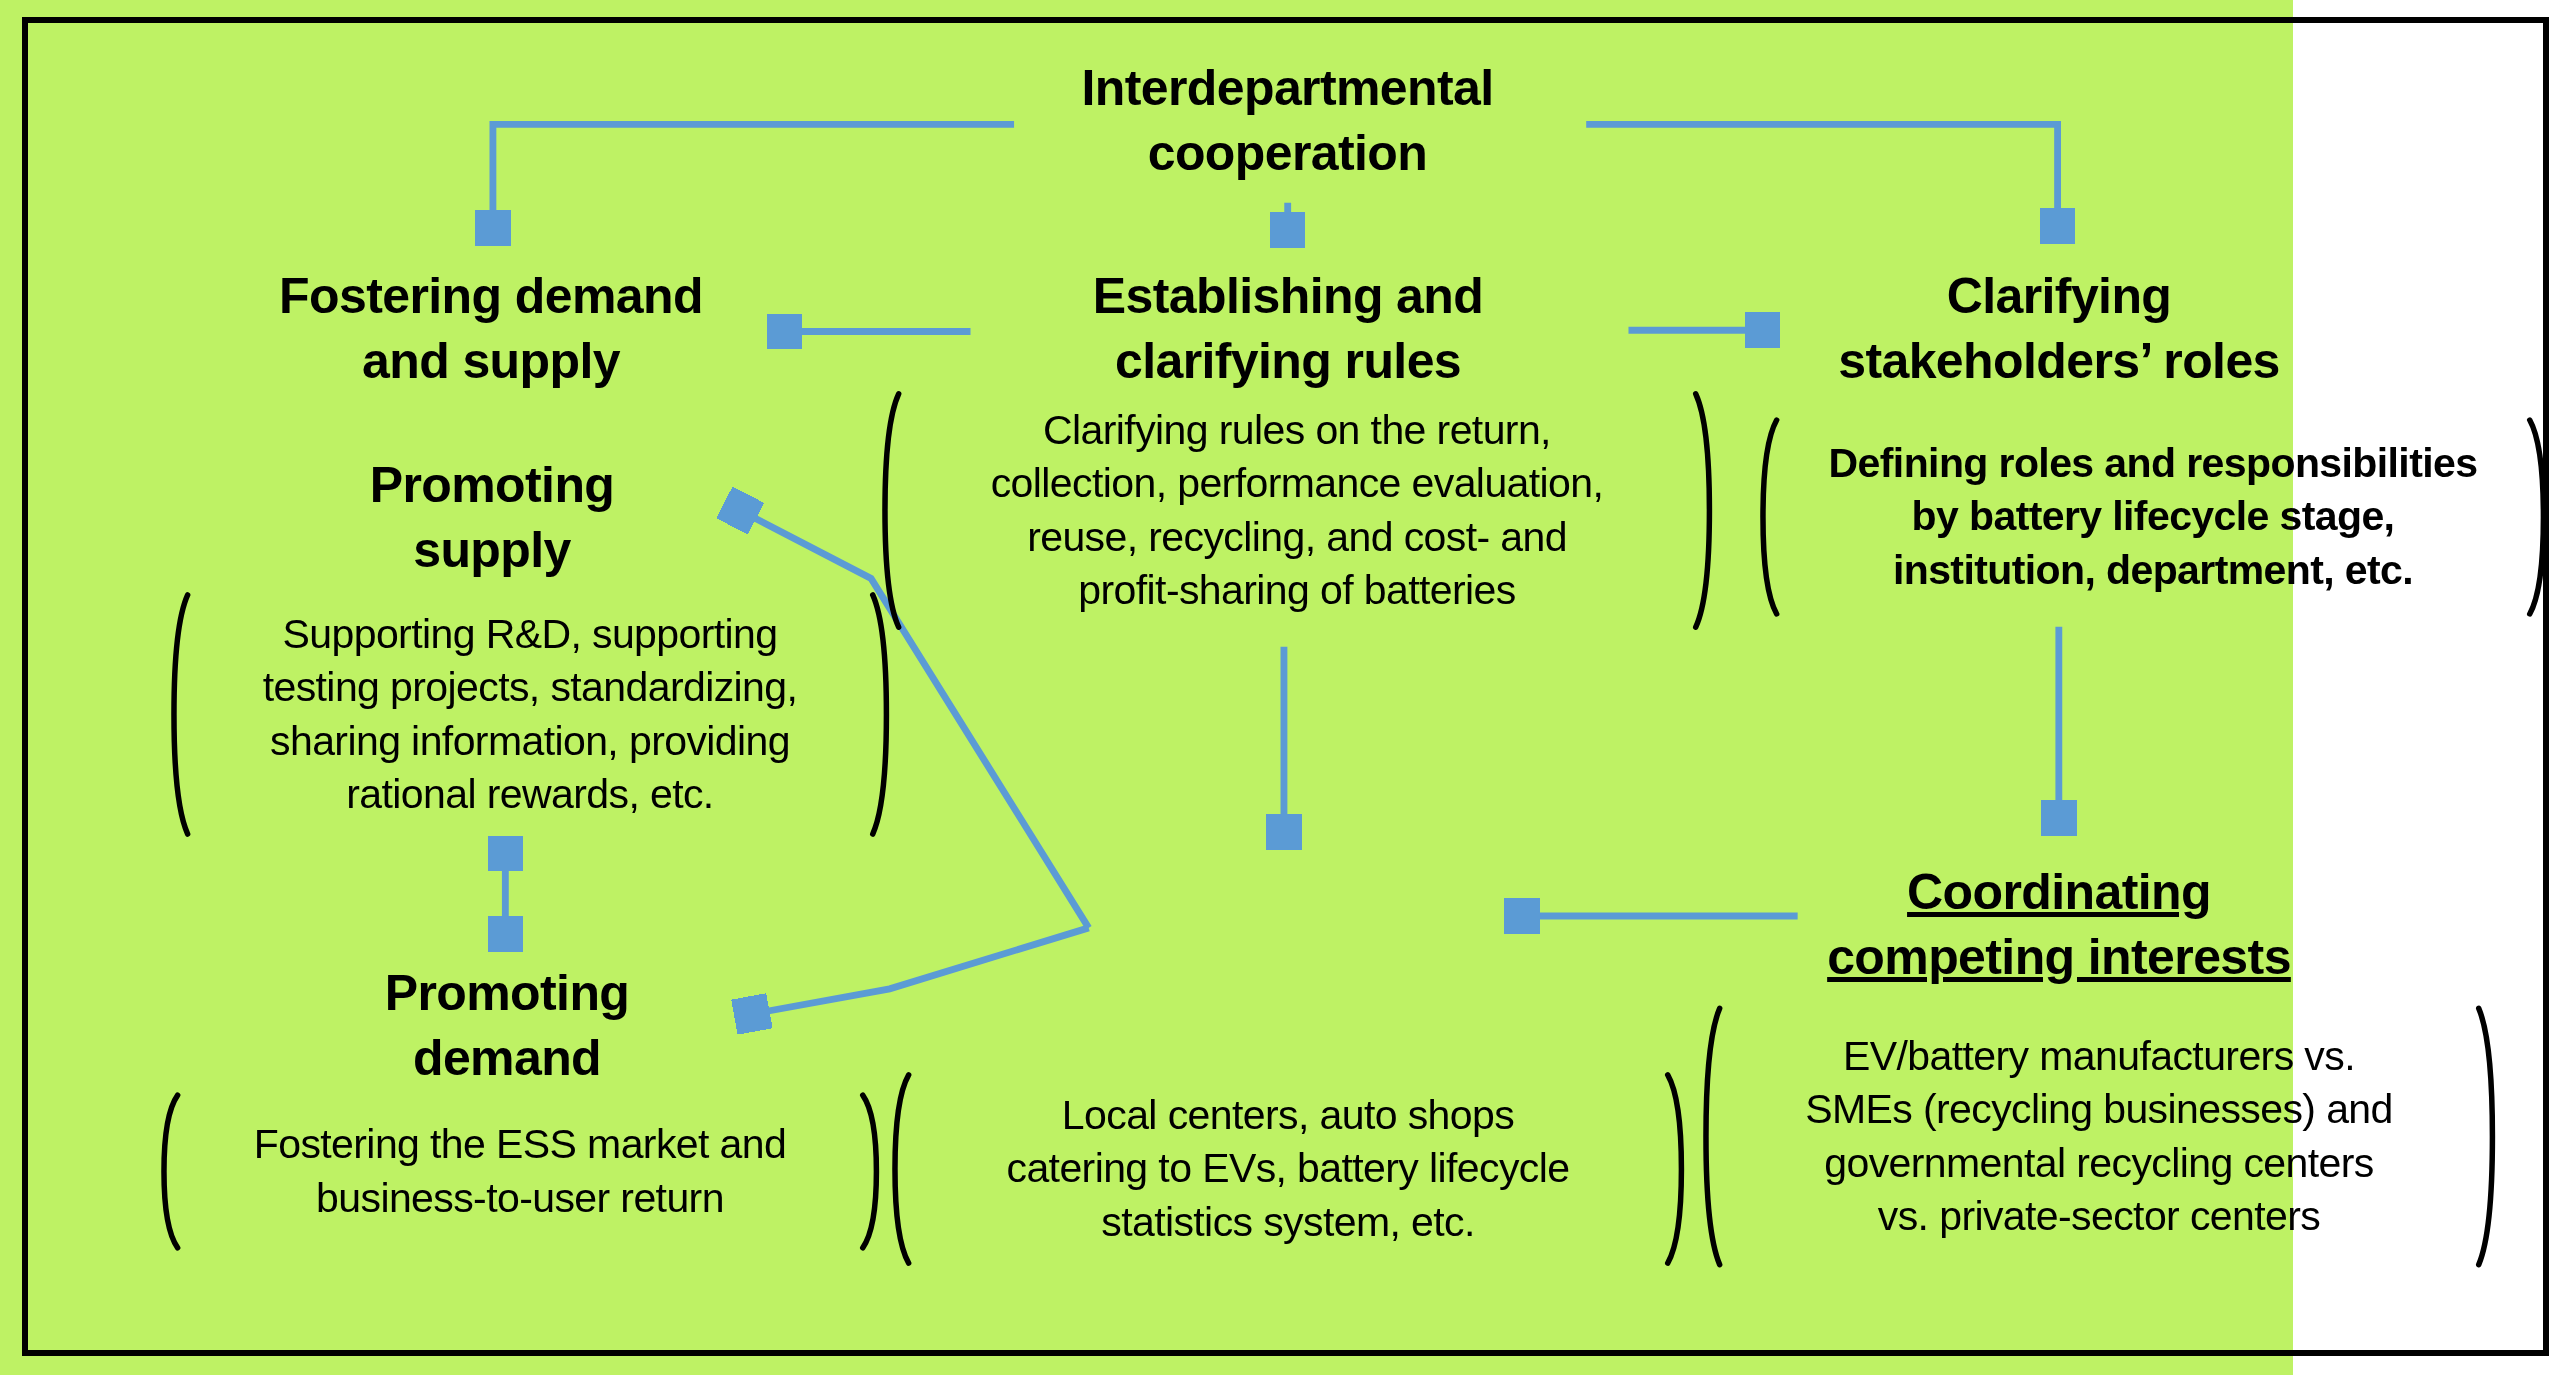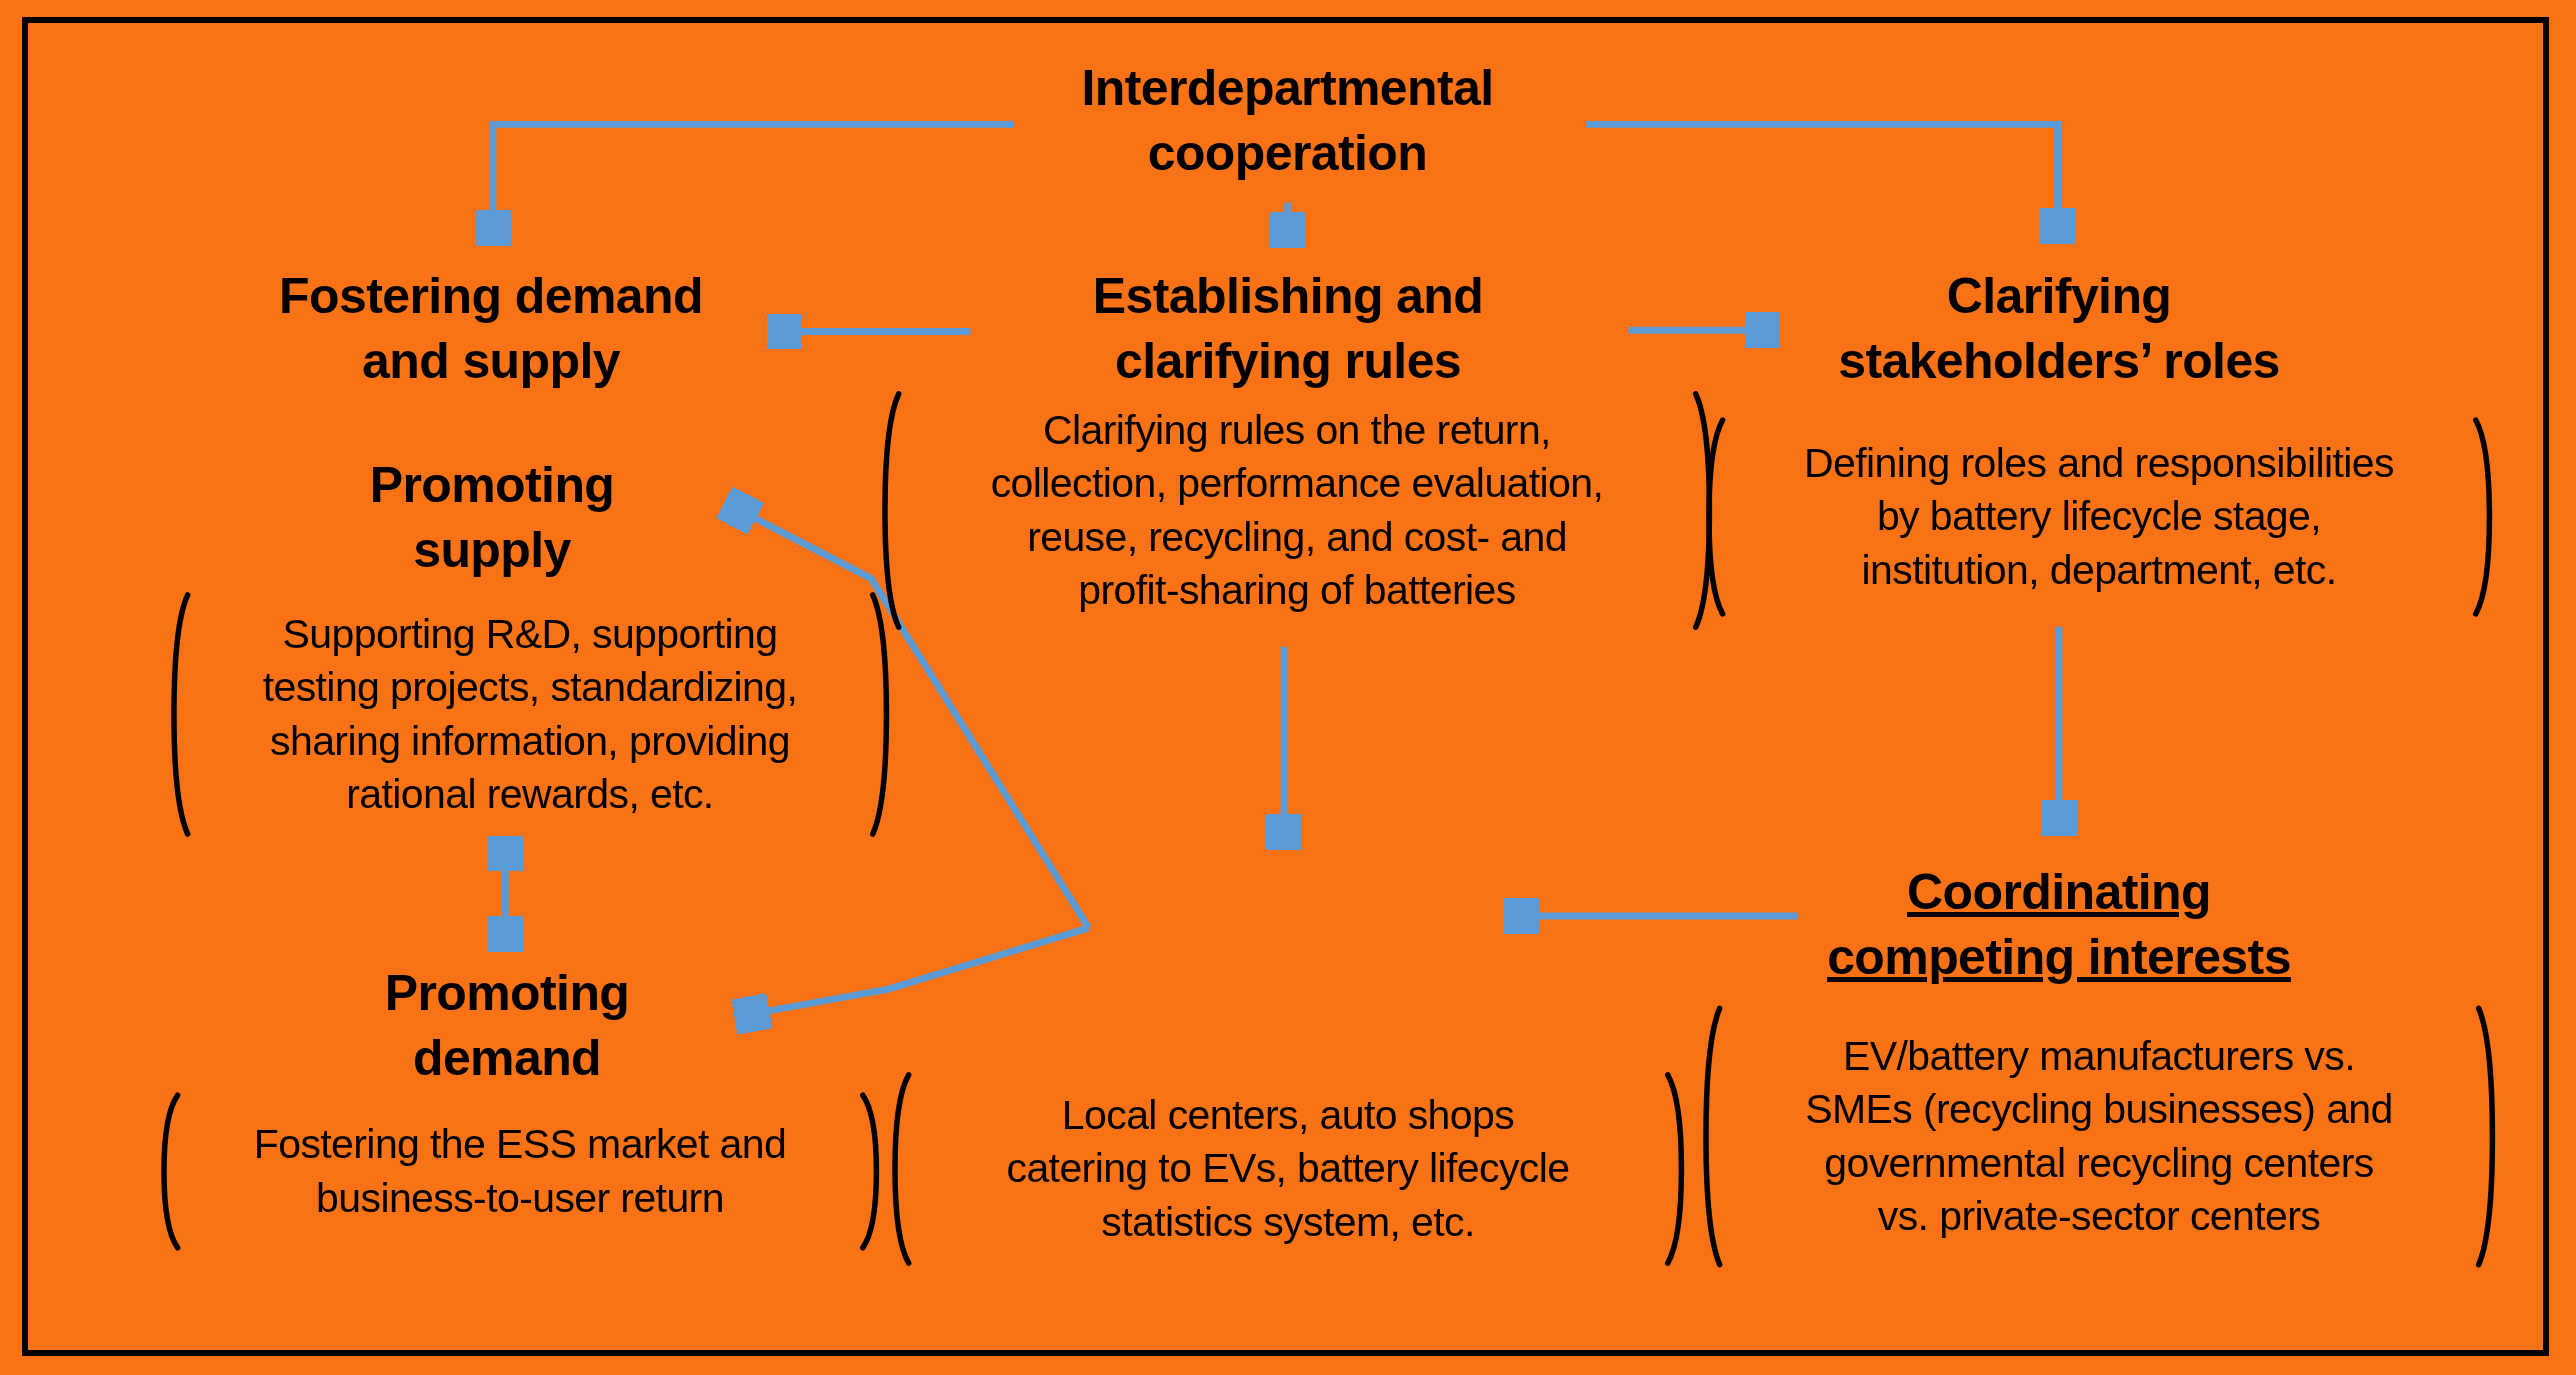--- a/index.html
+++ b/index.html
@@ -1,20 +1,20 @@
 <!DOCTYPE html>
 <html style="font-size:10px"><head>
 <meta charset="utf-8">
 <style>
   html, body { margin: 0; padding: 0; background: #ffffff; overflow: hidden; }
   #canvas {
     position: relative;
-    width: 2576px;
+    width: 2293px;
     height: 1375px;
-    background: #f97316;
+    background: #bef264;
     font-family: "Liberation Sans", sans-serif;
     transform-origin: 0 0;
   }
   .frame {
     position: absolute;
     left: 22px; top: 17.4px;
     width: 2527px; height: 1339px;
     border: 6.8px solid #000000;
     box-sizing: border-box;
   }
@@ -124,21 +124,21 @@
 collection, performance evaluation,
 reuse, recycling, and cost- and
 profit-sharing of batteries</div>
     <div class="paren">
       <svg viewBox="0 0 36 100" preserveAspectRatio="none">
           <path d="M6,2 C24,12 28,30 28,50 C28,70 24,88 6,98"></path>
         </svg>
     </div>
   </div>
 
-  <div class="bbox" style="left:1704px; top:416px; width:790px; height:202px;">
+  <div class="bbox" style="left:1758px; top:416px; width:790px; height:202px;font-weight:bold;">
     <div class="paren">
       <svg viewBox="0 0 36 100" preserveAspectRatio="none">
           <path d="M30,2 C12,12 8,30 8,50 C8,70 12,88 30,98"></path>
         </svg>
     </div>
     <div class="txt">Defining roles and responsibilities
 by battery lifecycle stage,
 institution, department, etc.</div>
     <div class="paren">
       <svg viewBox="0 0 36 100" preserveAspectRatio="none">

